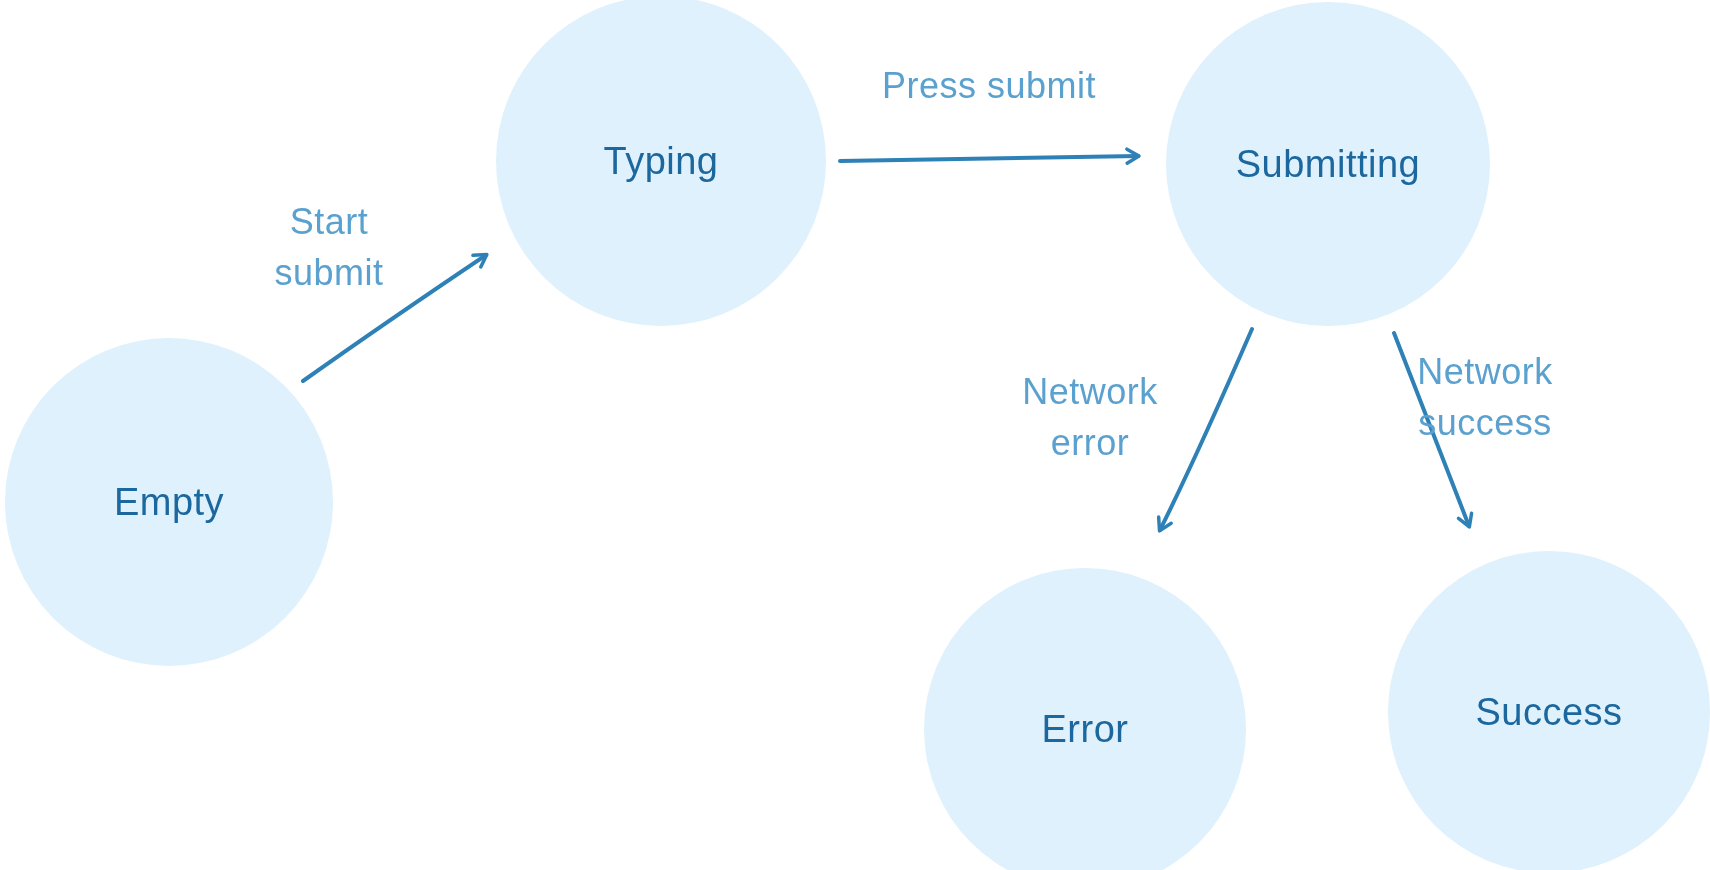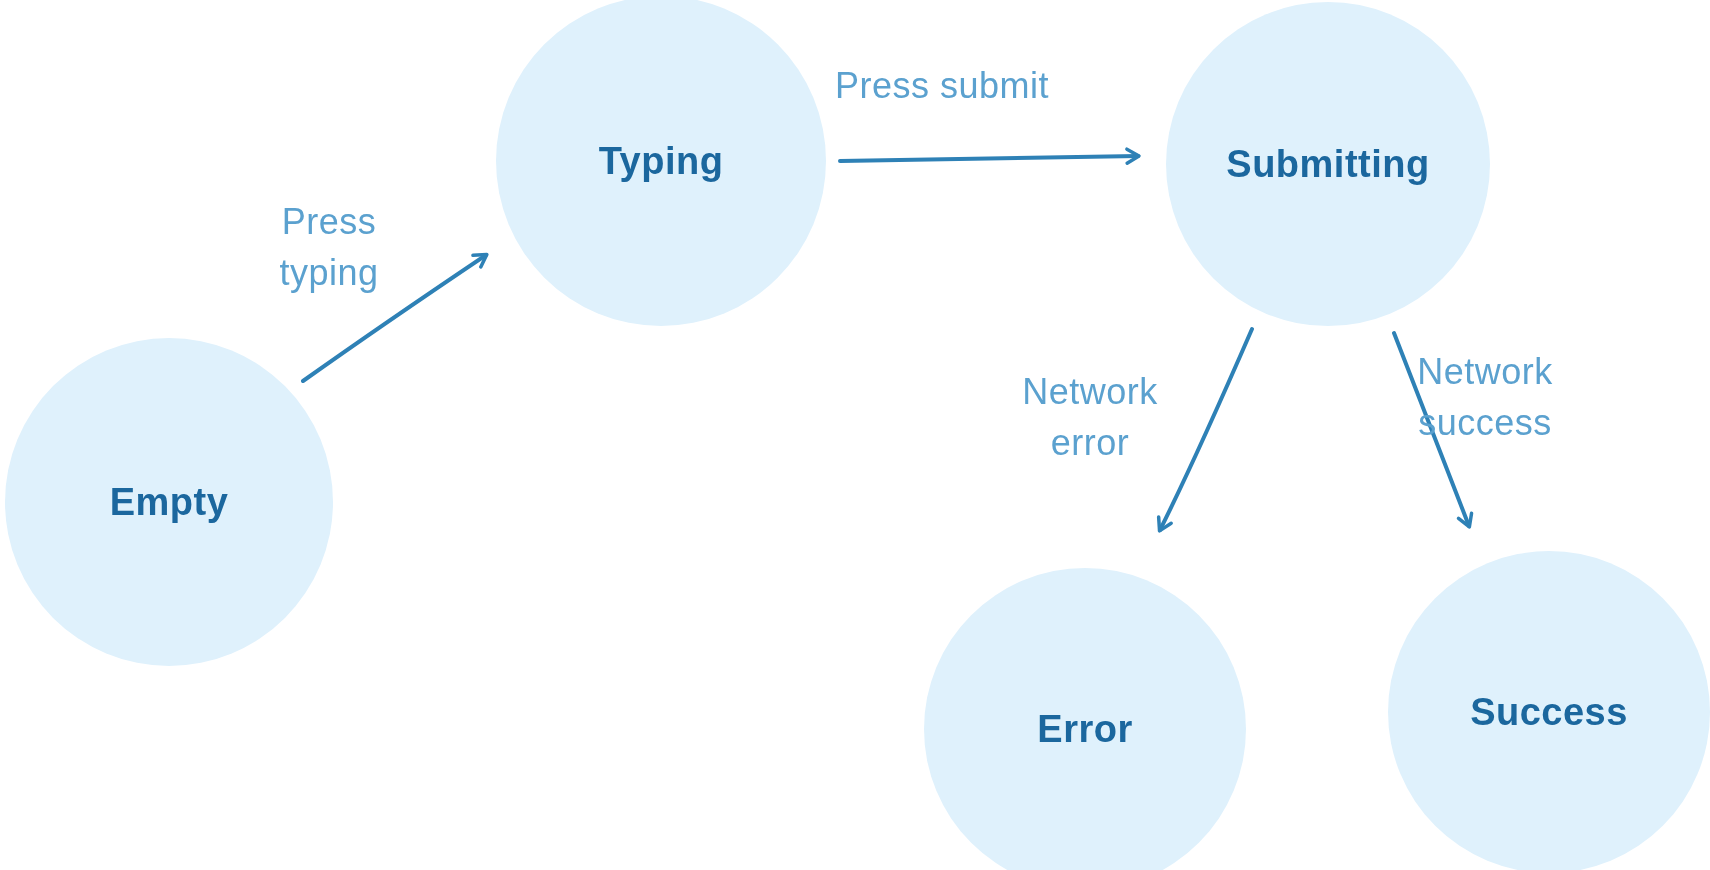--- a/index.html
+++ b/index.html
@@ -20,21 +20,21 @@
     position: absolute;
     border-radius: 50%;
     background: var(--node-fill, #dff1fc);
     display: flex;
     align-items: center;
     justify-content: center;
   }
   .node-label {
     color: var(--node-text, #1b679e);
     font-size: 38px;
-    font-weight: 700;
+    font-weight: 400;
     letter-spacing: 0.5px;
     user-select: none;
   }
   #node-empty      { left: 5px;    top: 338px; width: 328px; height: 328px; align-items: center; }
   #node-typing     { left: 496px;  top: -4px;  width: 330px; height: 330px; }
   #node-submitting { left: 1166px; top: 2px;   width: 324px; height: 324px; }
   #node-error      { left: 924px;  top: 568px; width: 322px; height: 322px; }
   #node-success    { left: 1388px; top: 551px; width: 322px; height: 322px; }
 
   
@@ -42,21 +42,21 @@
     position: absolute;
     text-align: center;
     color: var(--edge-text, #5ba1cf);
     font-size: 36px;
     font-weight: 500;
     line-height: 1.42;
     letter-spacing: 0.5px;
     user-select: none;
   }
   #edge-label-start-typing    { left: 249px;  top: 196px; width: 160px; }
-  #edge-label-press-submit    { left: 802px;  top: 60px;  width: 280px; }
+  #edge-label-press-submit    { left: 849px;  top: 60px;  width: 280px; }
   #edge-label-network-error   { left: 990px;  top: 366px; width: 200px; }
   #edge-label-network-success { left: 1385px; top: 346px; width: 200px; }
 
   
   svg.edges {
     position: absolute;
     left: 0;
     top: 0;
     pointer-events: none;
   }
@@ -102,19 +102,19 @@
 </div>
 
 <div class="node" id="node-error">
   <span class="node-label">Error</span>
 </div>
 
 <div class="node" id="node-success">
   <span class="node-label">Success</span>
 </div>
 
-<div class="edge-label" id="edge-label-start-typing">Press typing</div>
+<div class="edge-label" id="edge-label-start-typing">Start submit</div>
 
 <div class="edge-label" id="edge-label-press-submit">Press submit</div>
 
 <div class="edge-label" id="edge-label-network-error">Network error</div>
 
 <div class="edge-label" id="edge-label-network-success">Network success</div>
 
 </body></html>

